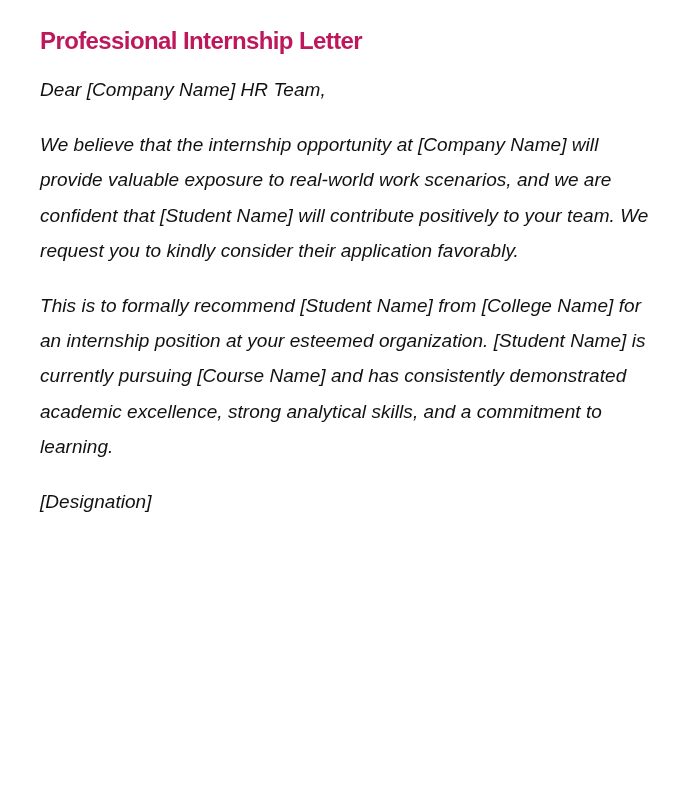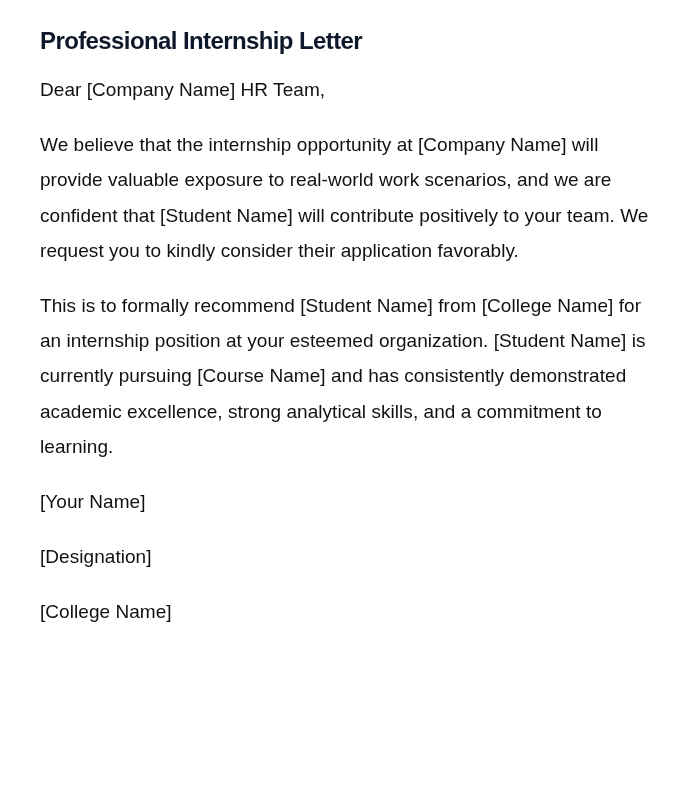--- a/index.html
+++ b/index.html
@@ -19,34 +19,33 @@
       padding: 26px 40px 0 40px;
       box-sizing: border-box;
       width: 700px;
     }
     .title {
       font-size: 24px;
       font-weight: bold;
       letter-spacing: -0.6px;
       margin: 0 0 16px 0;
       line-height: 30px;
-      color: #0f172a;
+      color: #be185d;
     }
     .para {
       font-size: 19px;
       line-height: 35.2px;
       margin: 0 0 20px 0;
       letter-spacing: 0.05px;
       color: #111111;
+      font-style: italic;
     }
   </style>
 </head>
 <body>
 
 <div class="page">
   <h1 class="title">Professional Internship Letter</h1>
   <p class="para">Dear [Company Name] HR Team,</p>
   <p class="para">We believe that the internship opportunity at [Company Name] will provide valuable exposure to real-world work scenarios, and we are confident that [Student Name] will contribute positively to your team. We request you to kindly consider their application favorably.</p>
   <p class="para">This is to formally recommend [Student Name] from [College Name] for an internship position at your esteemed organization. [Student Name] is currently pursuing [Course Name] and has consistently demonstrated academic excellence, strong analytical skills, and a commitment to learning.</p>
-  <p class="para">[Your Name]</p>
   <p class="para">[Designation]</p>
-  <p class="para">[College Name]</p>
 </div>
 
 </body></html>

